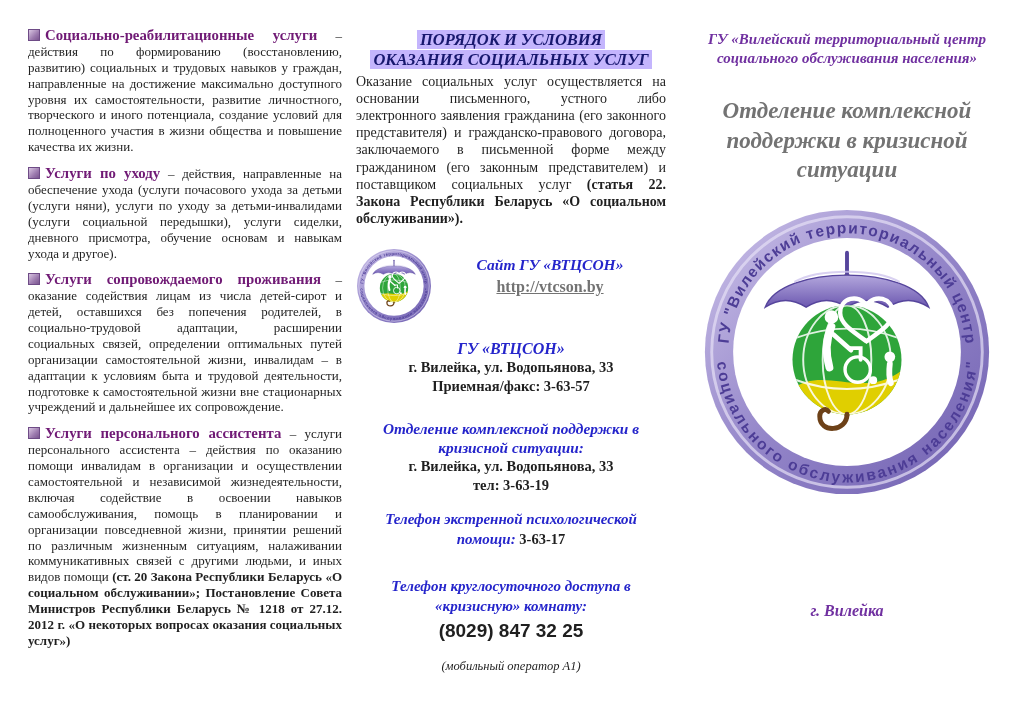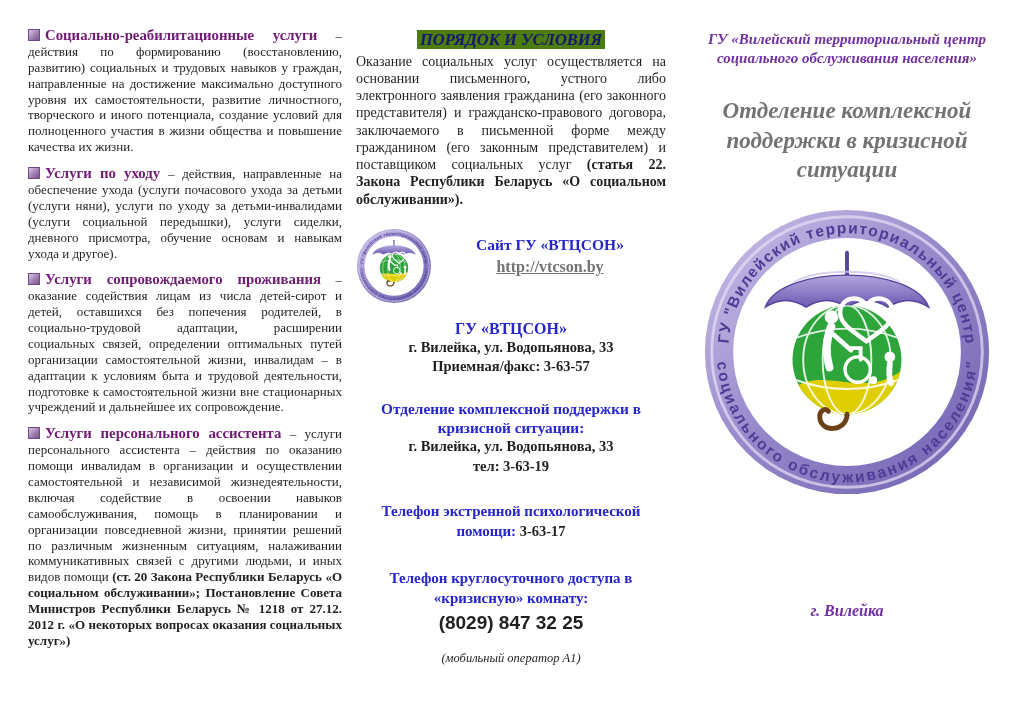--- a/index.html
+++ b/index.html
@@ -11,33 +11,33 @@
   .col-left{position:absolute;left:28px;top:26px;width:314px;}
   .section p{margin:0 0 9px;text-align:justify;font-size:13px;line-height:1.22;}
   .sec-head{color:#701a75;font-weight:bold;font-size:14.8px;}
   .bullet{display:inline-block;width:10px;height:10px;margin-right:5px;
     background:linear-gradient(135deg,#d9c6e2,#9b79ad 60%,#7a5590);
     border:1.5px solid #6e4b86;vertical-align:-1px;}
   .bold-run{font-weight:bold;}
   
   .col-mid{position:absolute;left:356px;top:30px;width:310px;}
   .mid-title{text-align:center;font-weight:bold;font-style:italic;font-size:16.5px;line-height:1.2;margin:0 0 3px;}
-  .mid-title .hl{background:#4d7c0f;color:#17176e;padding:0 3px;}
+  .mid-title .hl{background:#c4b5fd;color:#17176e;padding:0 3px;}
   .mid-para{text-align:justify;font-size:14px;line-height:1.23;margin:3px 0 20px;}
   .site-row{display:flex;align-items:flex-start;}
   .small-logo-box{flex:0 0 78px;}
   .site-text{flex:1;text-align:center;padding-top:8px;}
-  .blue-bold{color:#2525cb;font-weight:bold;}
+  .blue-bold{color:#2525cb;font-weight:bold;font-style:italic;}
   .f15{font-size:15.5px;}
   .site-url{display:inline-block;margin-top:4px;font-size:16px;font-weight:bold;color:#737373;text-decoration:underline;}
   .center{text-align:center;}
   .org-short{font-size:16px;margin-top:12px;}
   .black-bold{font-weight:bold;font-size:14.5px;line-height:1.35;}
   .dept-block{margin-top:22px;font-size:15.3px;line-height:1.25;}
-  .psych-block{margin-top:26px;font-size:15px;line-height:1.3;}
+  .psych-block{margin-top:14px;font-size:15px;line-height:1.3;}
   .crisis-block{margin-top:28px;font-size:15px;line-height:1.3;}
   .big-phone{font-family:"Liberation Sans",sans-serif;font-weight:bold;font-size:19px;margin-top:3px;}
   .operator{font-style:italic;font-size:12.5px;margin-top:14px;}
   
   .col-right{position:absolute;left:690px;top:30px;width:314px;text-align:center;}
   .org-full{color:#7030a0;font-weight:bold;font-style:italic;font-size:15px;line-height:1.28;margin:0 auto;width:300px;}
   .right-title{color:#737373;font-weight:bold;font-style:italic;font-size:23px;line-height:1.27;margin:28px auto 0;width:260px;}
   .big-logo-box{margin-top:22px;}
   .city{margin-top:100px;color:#7030a0;font-weight:bold;font-style:italic;font-size:16px;}
 </style>
@@ -127,20 +127,21 @@
       </g>
     </svg>
   </div>
 
   <div class="city">г. Вилейка</div>
 </div>
 
 <div class="col-mid">
   <div class="mid-title">
     <span class="hl">ПОРЯДОК  И УСЛОВИЯ</span><br>
+    <span class="hl">ОКАЗАНИЯ СОЦИАЛЬНЫХ УСЛУГ</span>
   </div>
   <p class="mid-para"><span>Оказание социальных услуг осуществляется на основании письменного, устного либо электронного заявления гражданина (его законного представителя) и гражданско-правового договора, заключаемого в письменной форме между гражданином (его законным представителем) и поставщиком социальных услуг </span><span class="bold-run">(статья 22. Закона Республики Беларусь «О социальном обслуживании»).</span></p>
 
   <div class="site-row">
     <div class="small-logo-box">
       <svg width="76" height="76" viewBox="0 0 300 300">
         <use href="#logoArt"></use>
       </svg>
     </div>
     <div class="site-text">

